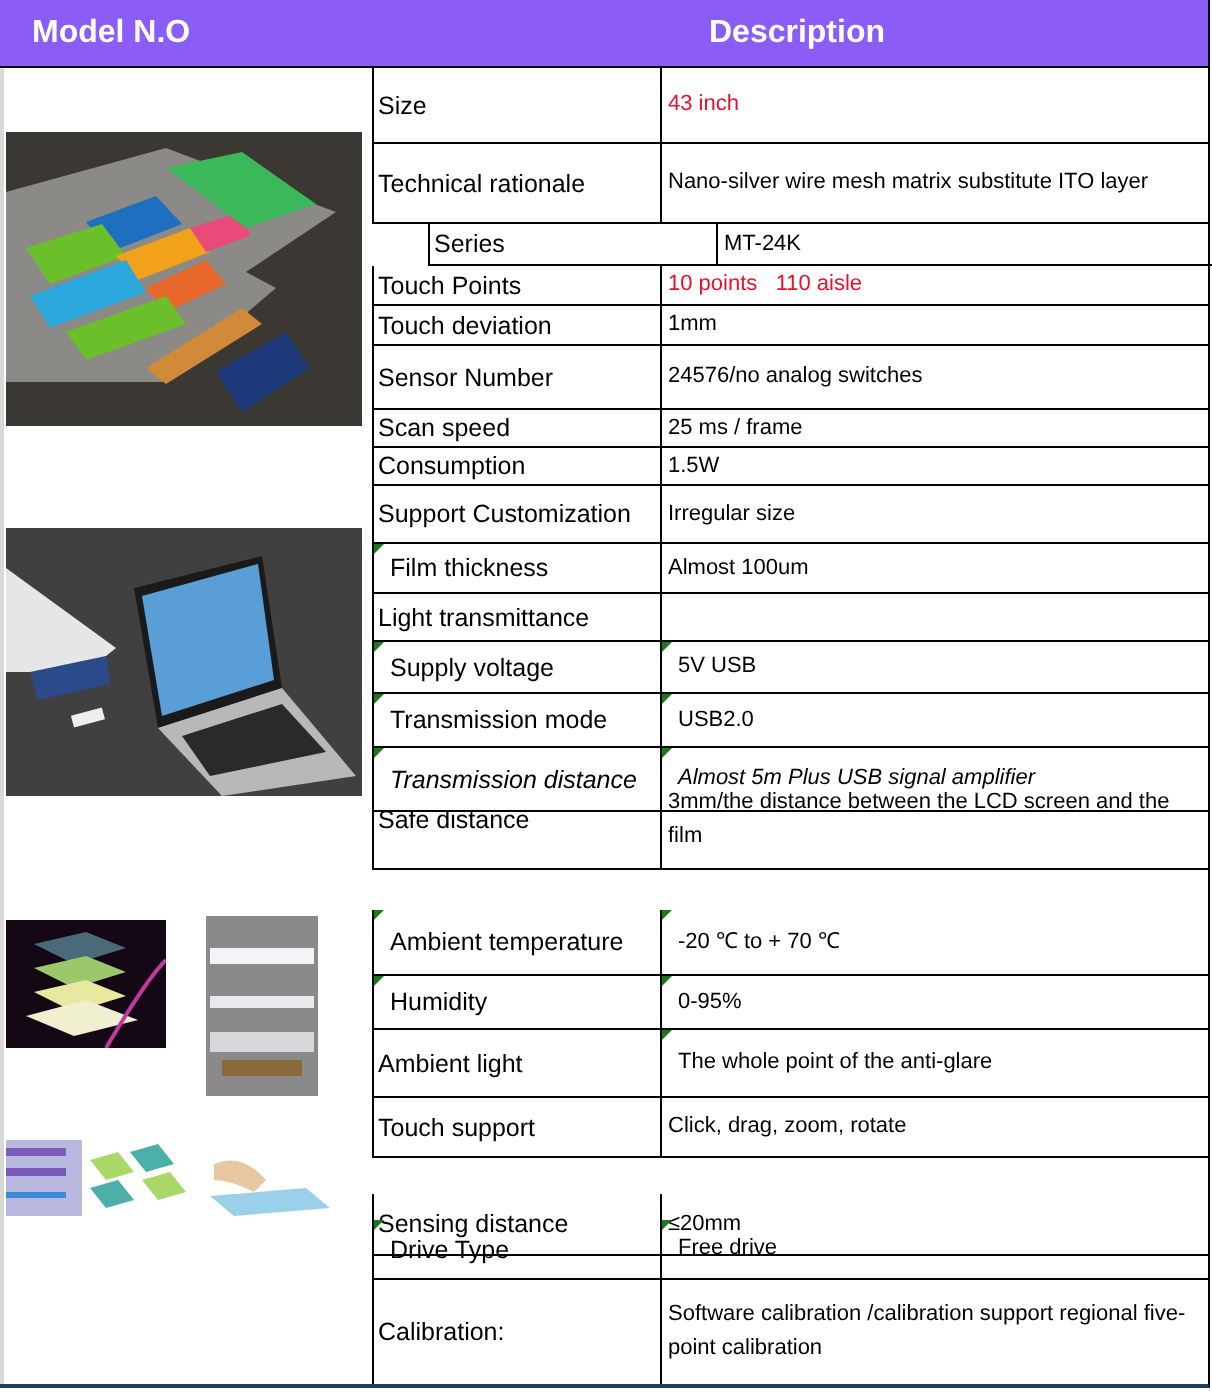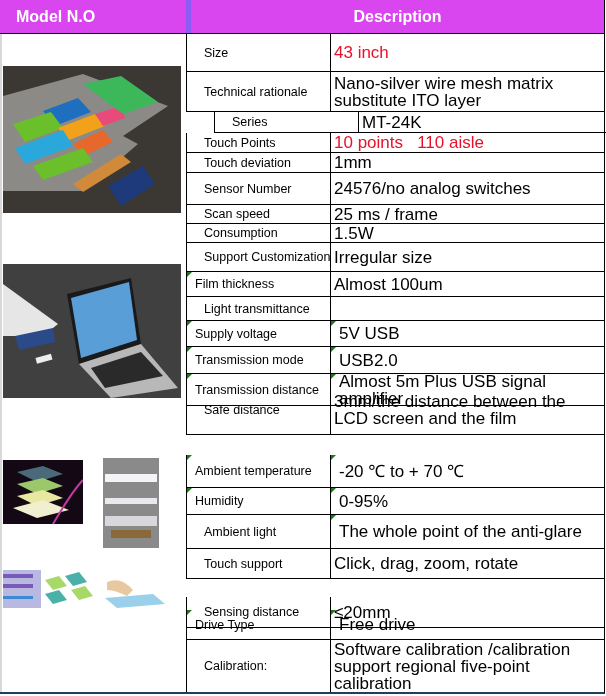--- a/index.html
+++ b/index.html
@@ -1,34 +1,34 @@
 <!DOCTYPE html>
 <html><head>
 <meta charset="utf-8">
 <style>
   html, body { margin:0; padding:0; background:#ffffff; }
   body { width:606px; height:696px; position:relative; overflow:hidden;
          font-family:"Liberation Sans", sans-serif; color:#000; }
   .table { position:absolute; left:0; top:0; width:605px; height:694px;
            border-right:1px solid #000; border-bottom:2px solid #1f3f5f; box-sizing:border-box; }
-  .hdr { position:absolute; left:0; top:0; width:604px; height:34px; background:#d946ef;
+  .hdr { position:absolute; left:0; top:0; width:604px; height:34px; background:#8b5cf6;
          border-bottom:1px solid #000; box-sizing:border-box; }
   .hdr-model { position:absolute; left:0; top:0; width:186px; height:33px; color:#fff;
                font-weight:bold; font-size:16px; line-height:33px; padding-left:16px; box-sizing:border-box; }
   .hdr-desc { position:absolute; left:186px; top:0; width:418px; height:33px; color:#fff;
               font-weight:bold; font-size:16px; line-height:33px; text-align:center;
-              border-left:5px solid #8b5cf6; box-sizing:border-box; }
+              border-left:7px solid #8b5cf6; box-sizing:border-box; }
   .leftcol { position:absolute; left:0; top:34px; width:186px; height:658px; background:#fff;
              border-left:2px solid #d8d8d8; box-sizing:border-box; }
   .rows { position:absolute; left:186px; top:34px; width:418px; }
   .row { position:absolute; left:0; width:418px; border-bottom:1px solid #000; box-sizing:border-box; }
   .cell-label { position:absolute; left:0; top:0; bottom:0; width:145px; border-left:1px solid #000;
                 border-right:1px solid #000; box-sizing:border-box; font-size:12.5px; display:flex;
-                align-items:center; padding-left:17px; white-space:nowrap; }
-  .cell-value { position:absolute; left:145px; top:0; bottom:0; right:0; font-size:17px;
+                align-items:center; padding-left:2px; white-space:nowrap; }
+  .cell-value { position:absolute; left:145px; top:0; bottom:0; right:0; font-size:11px;
                 display:flex; align-items:center; padding-left:3px; padding-right:6px; line-height:17px; box-sizing:border-box; }
   .indent { padding-left:8px; }
   .red { color:#e8102a; }
   .flag::before { content:""; position:absolute; left:0; top:0; width:0; height:0;
                   border-top:5px solid #1a7a1a; border-right:5px solid transparent; }
   .img1 { position:absolute; left:1px; top:32px; width:178px; height:147px; background:#3b3833; overflow:hidden; }
   .img2 { position:absolute; left:1px; top:230px; width:178px; height:134px; background:#3f3f3f; overflow:hidden; }
   .img3a { position:absolute; left:1px; top:426px; width:80px; height:64px; background:#111; overflow:hidden; }
   .img3b { position:absolute; left:101px; top:424px; width:56px; height:90px; background:#9a9a9a; overflow:hidden; }
   .img3c { position:absolute; left:1px; top:536px; width:165px; height:42px; background:#fff; overflow:hidden; }
@@ -156,21 +156,21 @@
       <div class="cell-label">Light transmittance</div>
     </div>
     <div class="row" style="top:287px;height:26px;">
       <div class="cell-label indent flag">Supply voltage</div>
       <div class="cell-value indent flag">5V USB</div>
     </div>
     <div class="row" style="top:313px;height:27px;">
       <div class="cell-label indent flag">Transmission mode</div>
       <div class="cell-value indent flag">USB2.0</div>
     </div>
-    <div class="row" style="top:340px;height:32px;">
+    <div class="row" style="top:340px;height:32px;font-style:italic;">
       <div class="cell-label indent flag">Transmission distance</div>
       <div class="cell-value indent flag">Almost 5m Plus USB signal amplifier</div>
     </div>
     <div class="row" style="top:352px;height:49px;">
       <div class="cell-label">Safe distance</div>
       <div class="cell-value">3mm/the distance between the LCD screen and the film</div>
     </div>
     <div class="row" style="top:421px;height:33px;">
       <div class="cell-label indent flag">Ambient temperature</div>
       <div class="cell-value indent flag">-20 ℃ to + 70 ℃</div>

